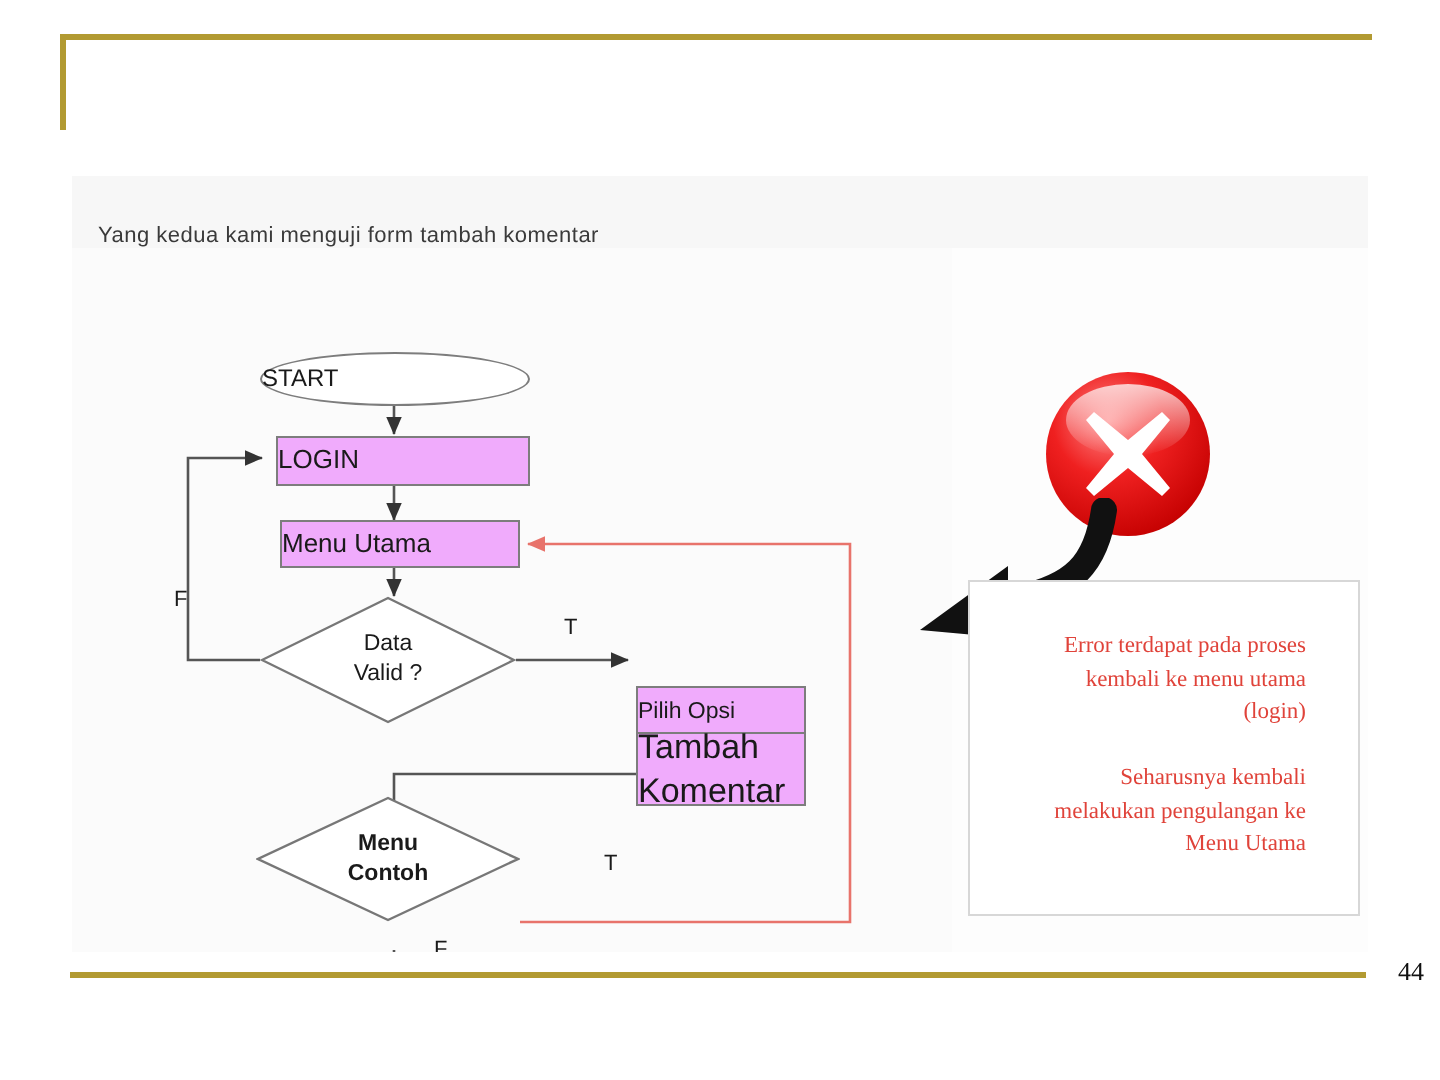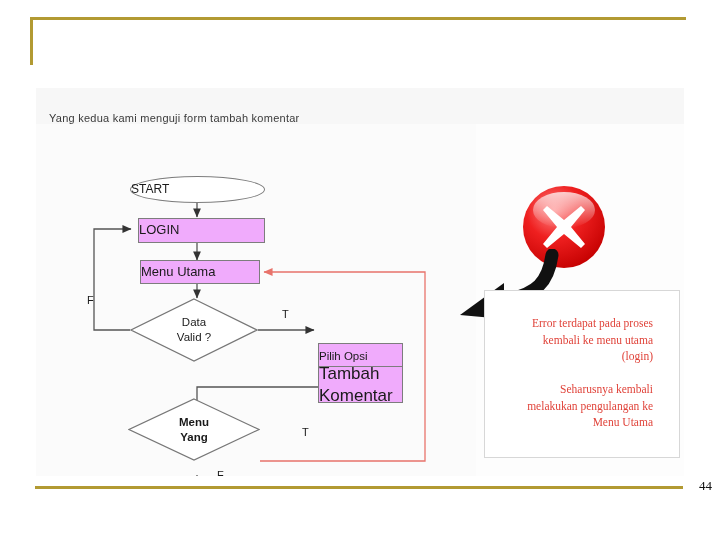--- a/index.html
+++ b/index.html
@@ -257,21 +257,21 @@
         <span>Tambah</span>
         <span>Komentar</span>
       </div>
 
       <div class="diamond-wrap" style="left:92px; top:274px; width:132px; height:63px;font-weight:bold;">
         <svg width="132" height="63" viewBox="0 0 132 63">
           <polygon points="66,1 131,31.5 66,62 1,31.5" fill="#ffffff" stroke="#777777" stroke-width="1.2"></polygon>
         </svg>
         <div class="diamond-label" style="font-size:11.5px;">
           <span>Menu</span>
-          <span>Yang</span>
+          <span>Contoh</span>
         </div>
       </div>
 
       <div class="edge-label" style="left:51px; top:170px;">
         <span>F</span>
       </div>
       <div class="edge-label" style="left:246px; top:184px;">
         <span>T</span>
       </div>
       <div class="edge-label" style="left:266px; top:302px;">

